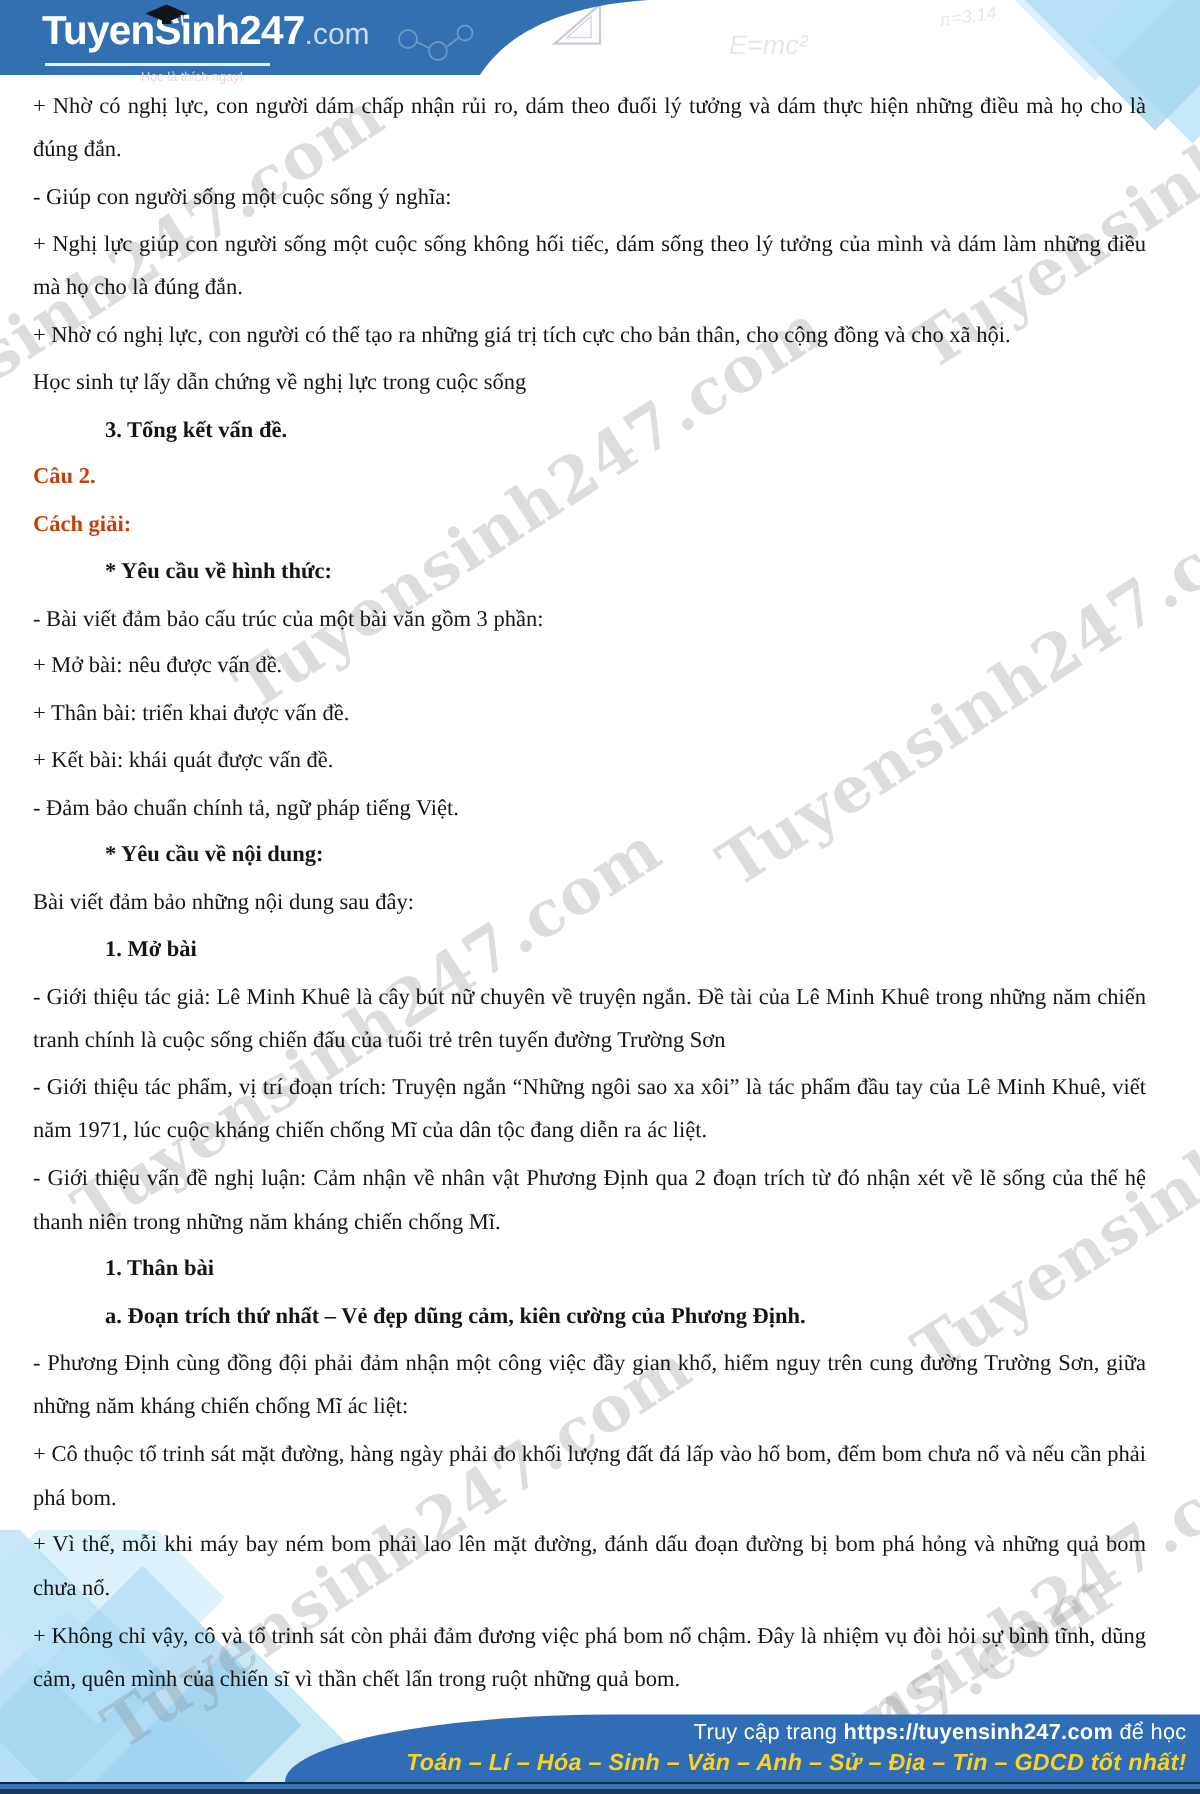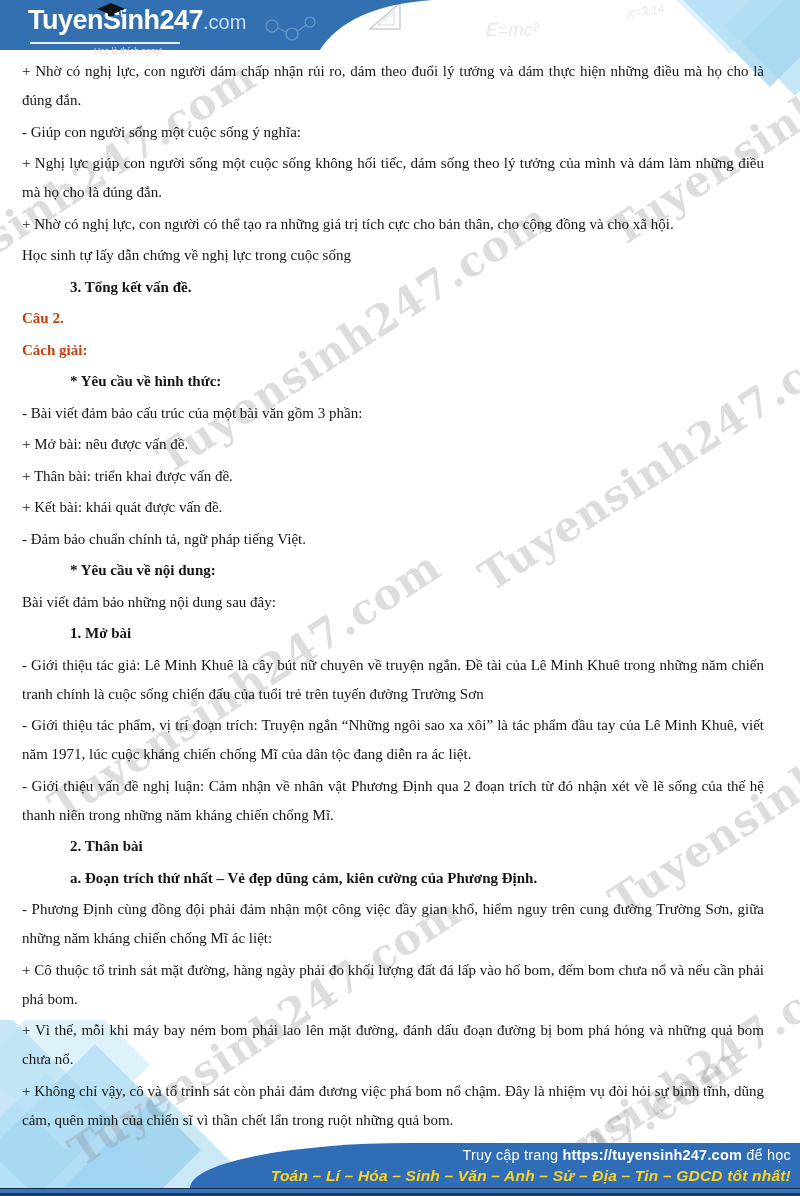--- a/index.html
+++ b/index.html
@@ -119,21 +119,21 @@
     <p class="para normal">+ Mở bài: nêu được vấn đề.</p>
     <p class="para normal">+ Thân bài: triển khai được vấn đề.</p>
     <p class="para normal">+ Kết bài: khái quát được vấn đề.</p>
     <p class="para normal">- Đảm bảo chuẩn chính tả, ngữ pháp tiếng Việt.</p>
     <p class="para bold">* Yêu cầu về nội dung:</p>
     <p class="para normal">Bài viết đảm bảo những nội dung sau đây:</p>
     <p class="para bold">1. Mở bài</p>
     <p class="para normal">- Giới thiệu tác giả: Lê Minh Khuê là cây bút nữ chuyên về truyện ngắn. Đề tài của Lê Minh Khuê trong những năm chiến tranh chính là cuộc sống chiến đấu của tuổi trẻ trên tuyến đường Trường Sơn</p>
     <p class="para normal">- Giới thiệu tác phẩm, vị trí đoạn trích: Truyện ngắn “Những ngôi sao xa xôi” là tác phẩm đầu tay của Lê Minh Khuê, viết năm 1971, lúc cuộc kháng chiến chống Mĩ của dân tộc đang diễn ra ác liệt.</p>
     <p class="para normal">- Giới thiệu vấn đề nghị luận: Cảm nhận về nhân vật Phương Định qua 2 đoạn trích từ đó nhận xét về lẽ sống của thế hệ thanh niên trong những năm kháng chiến chống Mĩ.</p>
-    <p class="para bold">2. Thân bài</p>
+    <p class="para bold">1. Thân bài</p>
     <p class="para bold">a. Đoạn trích thứ nhất – Vẻ đẹp dũng cảm, kiên cường của Phương Định.</p>
     <p class="para normal">- Phương Định cùng đồng đội phải đảm nhận một công việc đầy gian khổ, hiểm nguy trên cung đường Trường Sơn, giữa những năm kháng chiến chống Mĩ ác liệt:</p>
     <p class="para normal">+ Cô thuộc tổ trinh sát mặt đường, hàng ngày phải đo khối lượng đất đá lấp vào hố bom, đếm bom chưa nổ và nếu cần phải phá bom.</p>
     <p class="para normal">+ Vì thế, mỗi khi máy bay ném bom phải lao lên mặt đường, đánh dấu đoạn đường bị bom phá hỏng và những quả bom chưa nổ.</p>
     <p class="para normal">+ Không chỉ vậy, cô và tổ trinh sát còn phải đảm đương việc phá bom nổ chậm. Đây là nhiệm vụ đòi hỏi sự bình tĩnh, dũng cảm, quên mình của chiến sĩ vì thần chết lẩn trong ruột những quả bom.</p>
   </div>
 
 <div class="footer-banner">
   <div class="footer-line1"><span>Truy cập trang </span><span class="lnk">https://tuyensinh247.com</span><span> để học</span></div>
   <div class="footer-line2">Toán – Lí – Hóa – Sinh – Văn – Anh – Sử – Địa – Tin – GDCD tốt nhất!</div>

